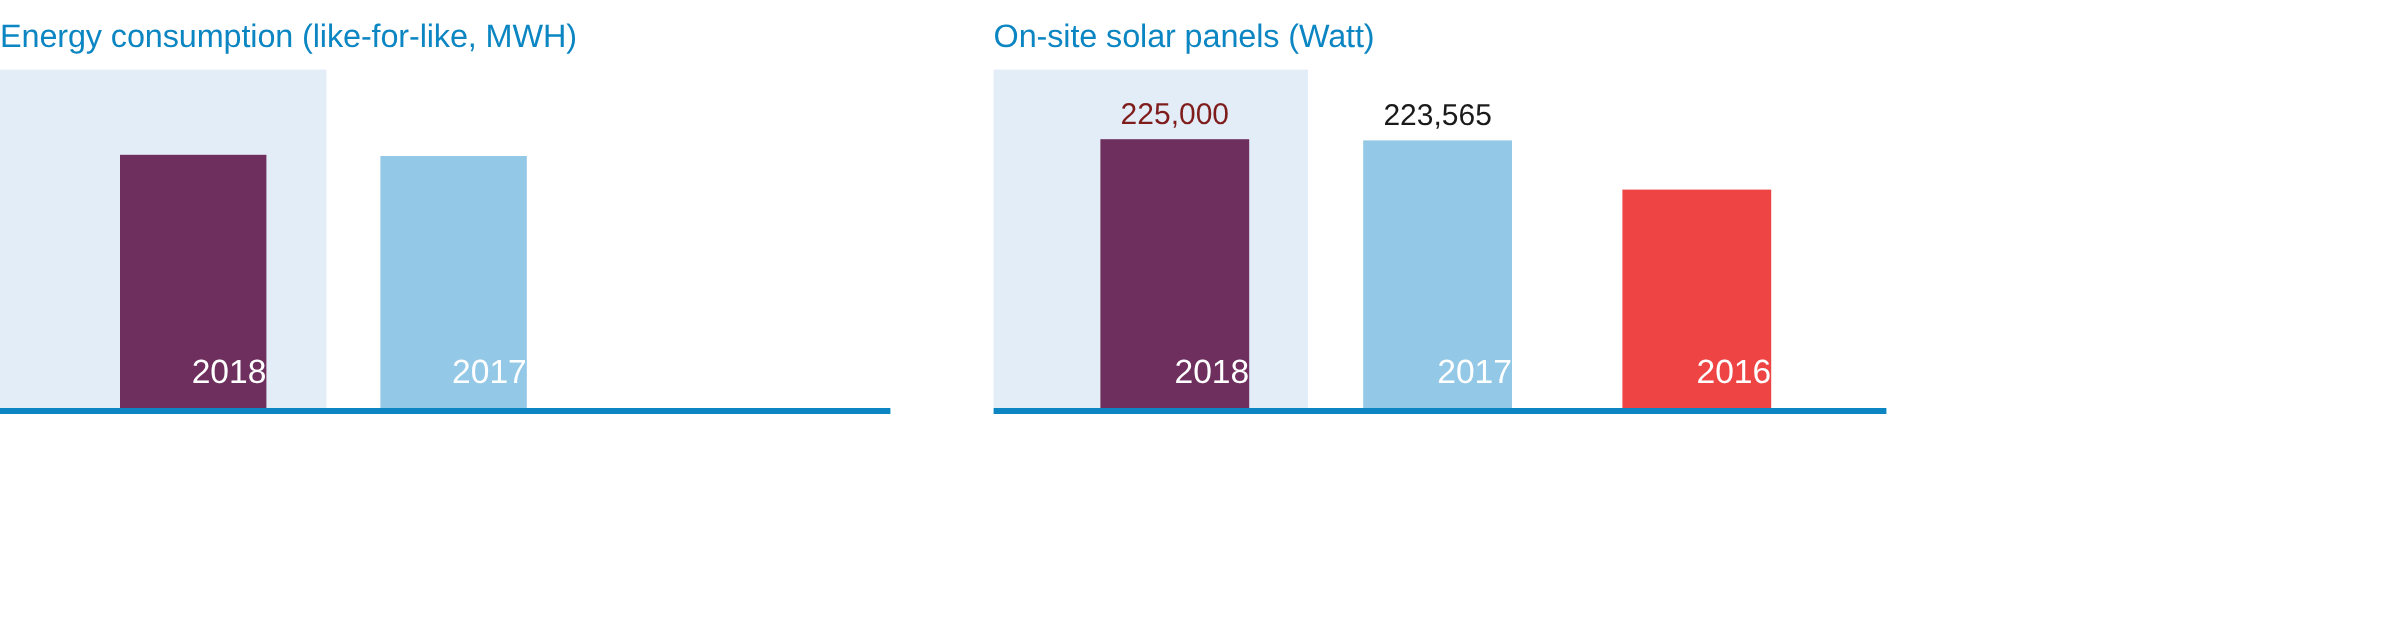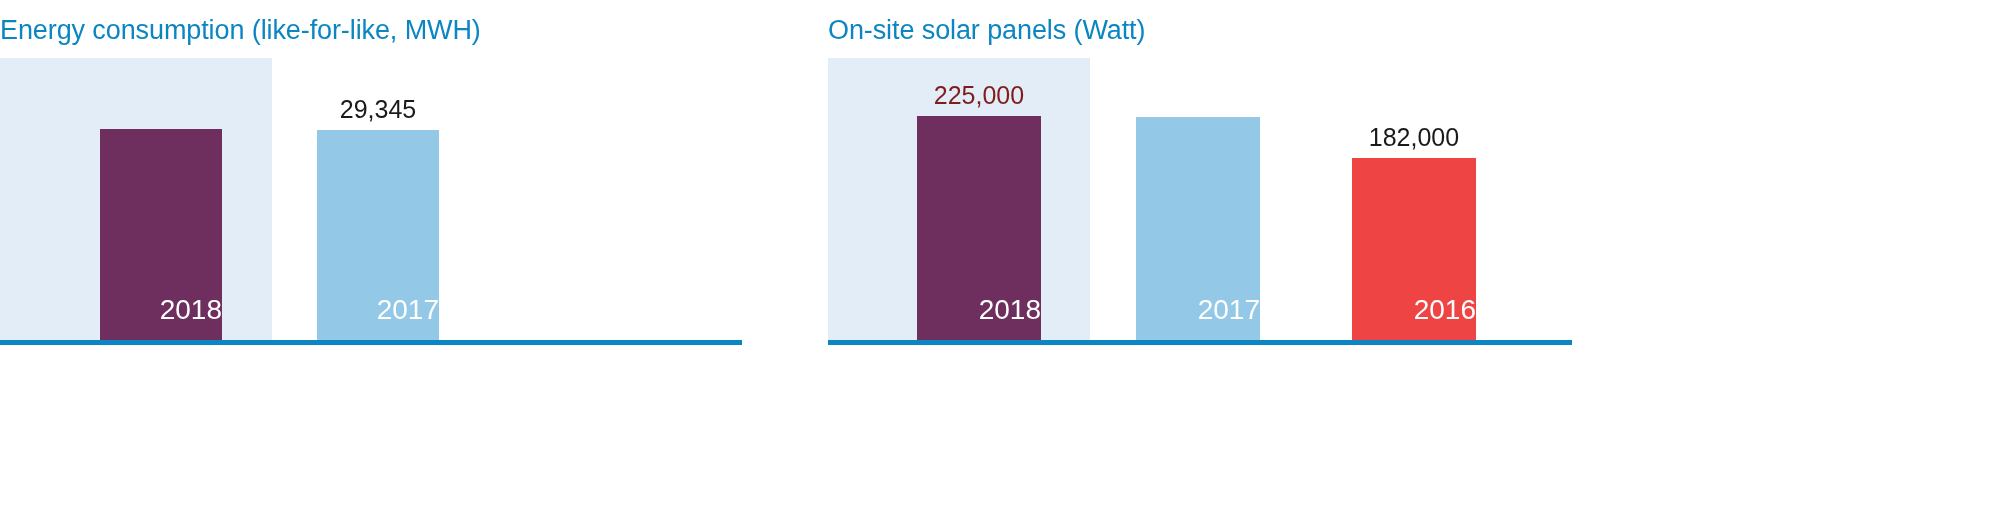--- a/index.html
+++ b/index.html
@@ -119,21 +119,20 @@
       <div class="bar-group" style="left:100px; width:122px;">
         <div class="bar primary" style="height: 211px; background: rgb(110, 47, 94);">
           <div class="bar-year" style="color: rgb(255, 255, 255);">2018</div>
         </div>
       </div>
 
       <div class="bar-group" style="left:317px; width:122px;">
         <div class="bar secondary" style="height: 210px; background: rgb(147, 200, 230);">
           <div class="bar-year" style="color: rgb(255, 255, 255);">2017</div>
         </div>
-        <div class="bar-value" style="bottom: 216px; color: rgb(26, 26, 26);">29,345</div>
       </div>
 
     </div>
 
     <div class="baseline" id="baseline-left" style="background: rgb(12, 134, 194);"></div>
   </div>
 
   <div class="panel" id="panel-right">
 
     <div class="chart-title" style="color: rgb(12, 134, 194);">On-site solar panels (Watt)</div>
@@ -146,27 +145,27 @@
         <div class="bar primary" style="height: 224px; background: rgb(110, 47, 94);">
           <div class="bar-year" style="color: rgb(255, 255, 255);">2018</div>
         </div>
         <div class="bar-value" style="bottom: 230px; color: #7f1d1d;">225,000</div>
       </div>
 
       <div class="bar-group" style="left:308px; width:124px;">
         <div class="bar secondary" style="height: 223px; background: rgb(147, 200, 230);">
           <div class="bar-year" style="color: rgb(255, 255, 255);">2017</div>
         </div>
+        <div class="bar-value" style="bottom: 229px; color: rgb(26, 26, 26);">223,565</div>
       </div>
 
       <div class="bar-group" style="left:524px; width:124px;">
         <div class="bar secondary" style="height: 182px; background: #ef4444;">
           <div class="bar-year" style="color: rgb(255, 255, 255);">2016</div>
         </div>
-        <div class="bar-value" style="bottom: 188px; color: rgb(26, 26, 26);">182,000</div>
       </div>
 
     </div>
 
     <div class="baseline" id="baseline-right" style="background: rgb(12, 134, 194);"></div>
   </div>
 
 </div>
 
 </body></html>

